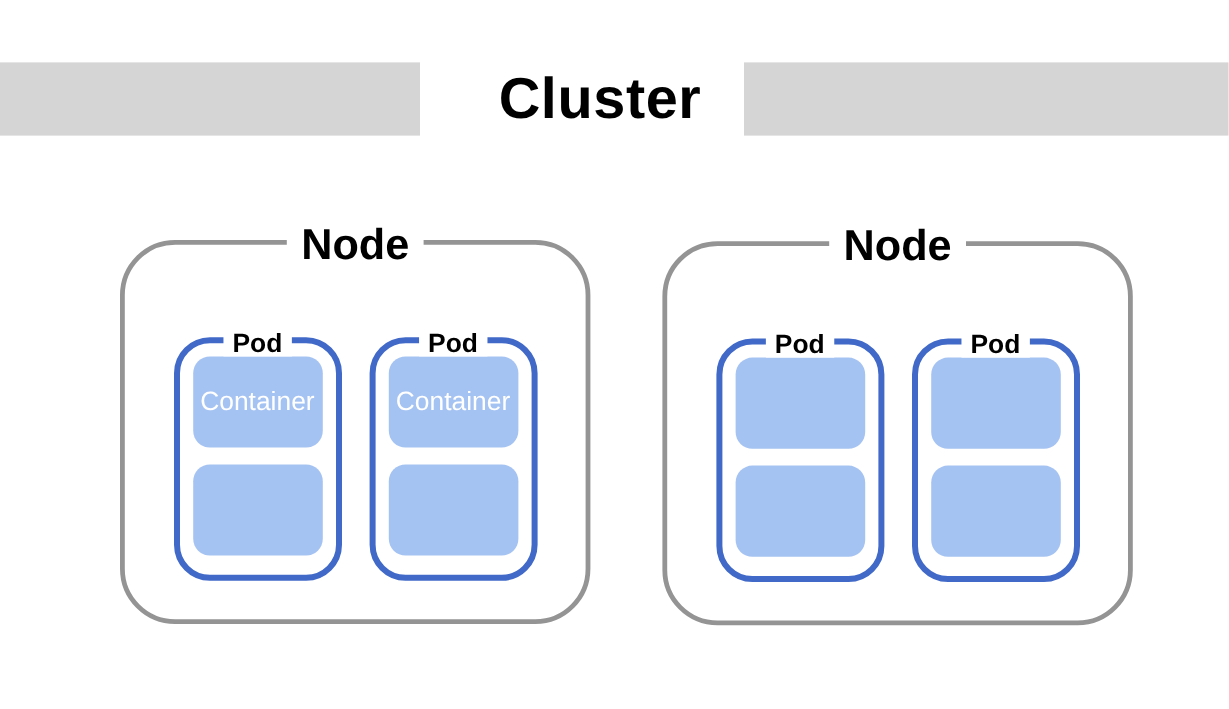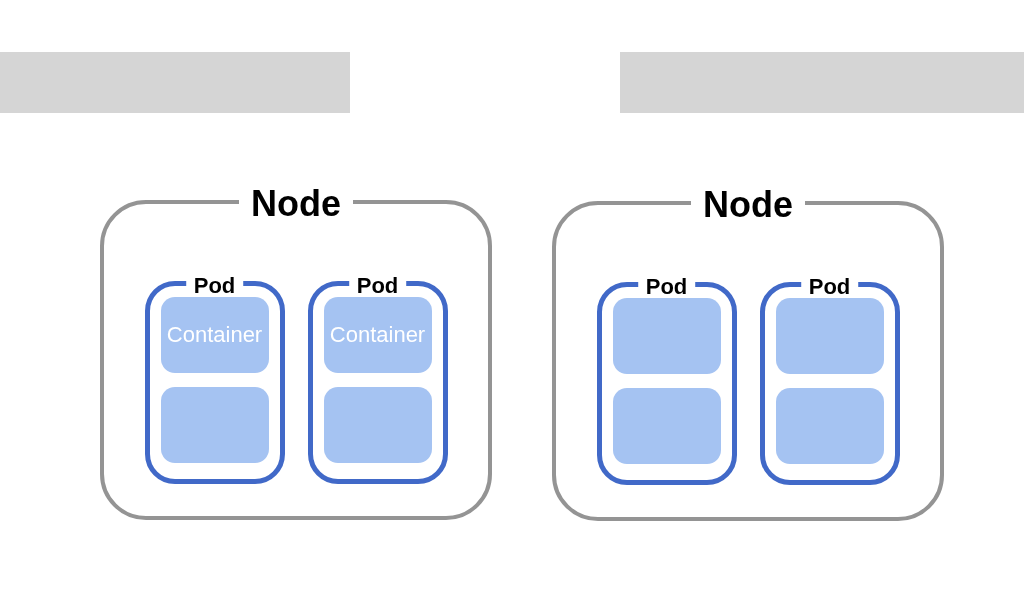--- a/index.html
+++ b/index.html
@@ -117,20 +117,21 @@
     font-size: 22px;
     color: var(--container-text, #ffffff);
   }
 </style>
 </head>
 <body>
 
 <div class="canvas">
 
   <div class="bar left"></div>
+  <div class="cluster-title">Cluster</div>
   <div class="bar right"></div>
 
   <div class="node node-1">
     <div class="node-label">Node</div>
     <div class="pods">
       <div class="pod">
         <div class="pod-label">Pod</div>
         <div class="container-box">
           <span class="container-label">Container</span>
         </div>

